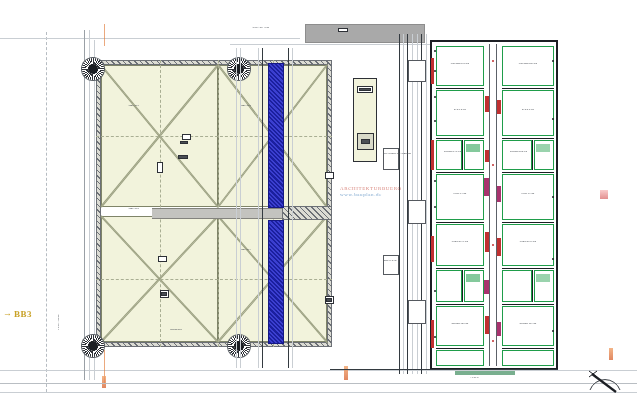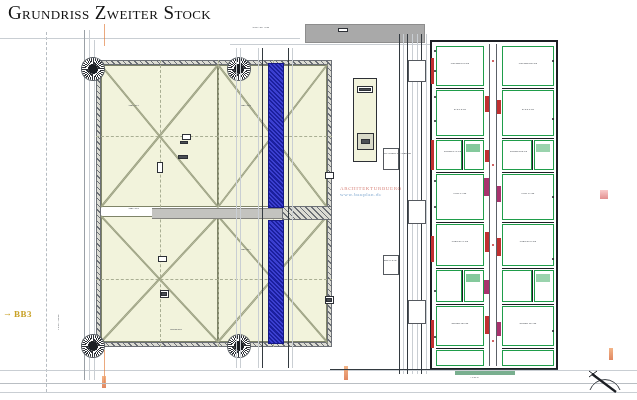--- a/index.html
+++ b/index.html
@@ -246,21 +246,20 @@
     position: absolute;
     height: 0;
     border-top: 1px solid #b9bec3;
   }
 </style>
 </head>
 <body>
 
 <div id="page">
 
-  <div id="plan-title">Grundriss Zweiter Stock</div>
 
   <div class="vline-dash" style="left:46px; top:32px; height:360px;"></div>
   <div class="hline-thin" style="left:0px; top:38px; width:300px;"></div>
   <div class="hline-thin" style="left:0px; top:392px; width:637px;"></div>
   <div class="hline-thin" style="left:0px; top:370px; width:637px;"></div>
 
   <div class="vline" style="left:84px; top:30px; height:350px;"></div>
   <div class="vline-thin" style="left:89px; top:30px; height:350px;"></div>
   <div class="vline-thin" style="left:94px; top:40px; height:340px;"></div>
 

